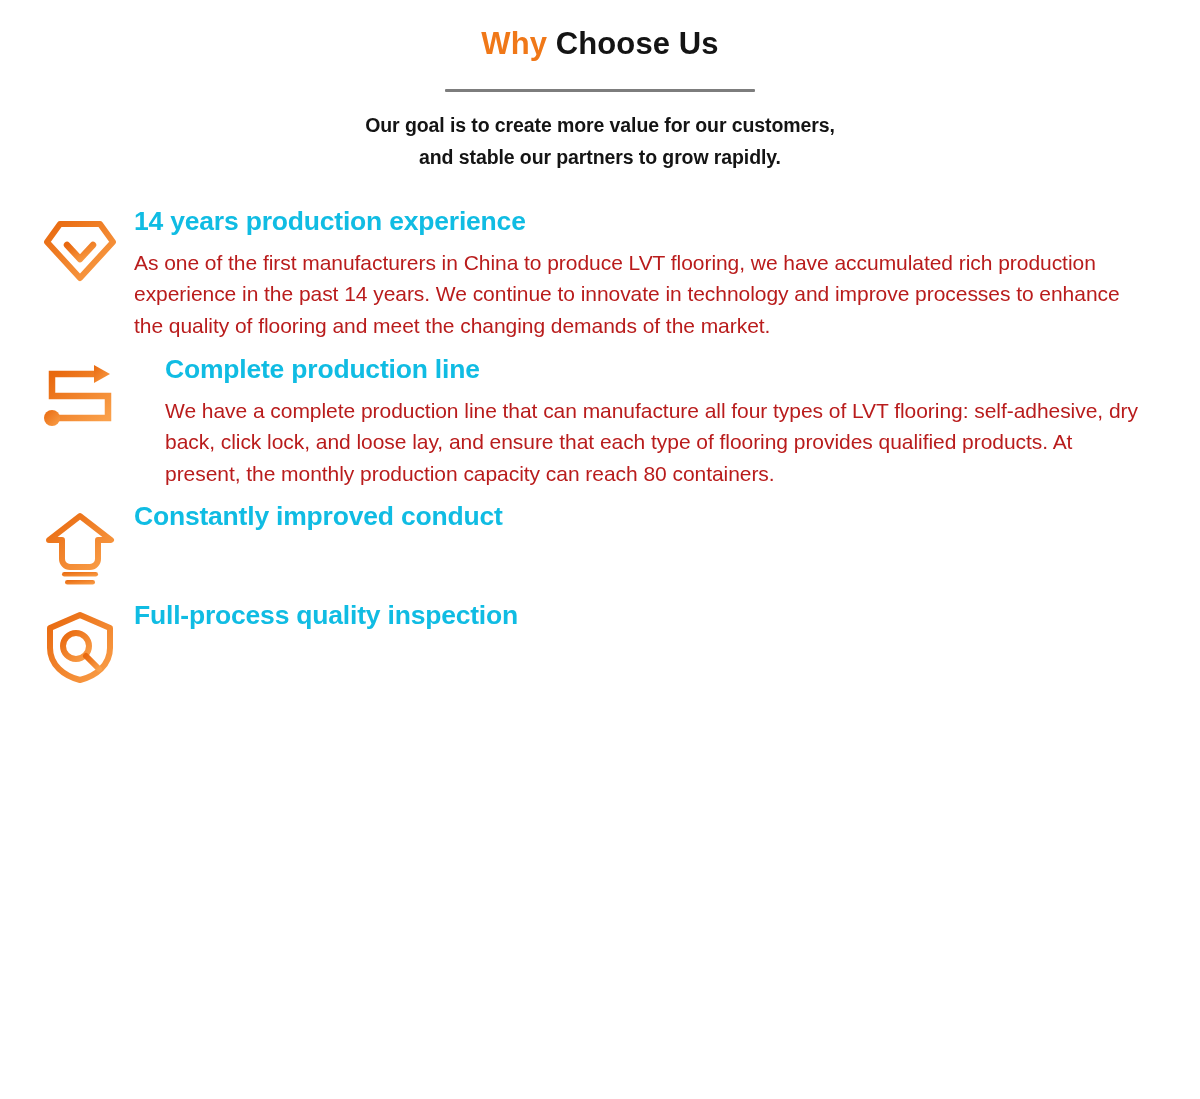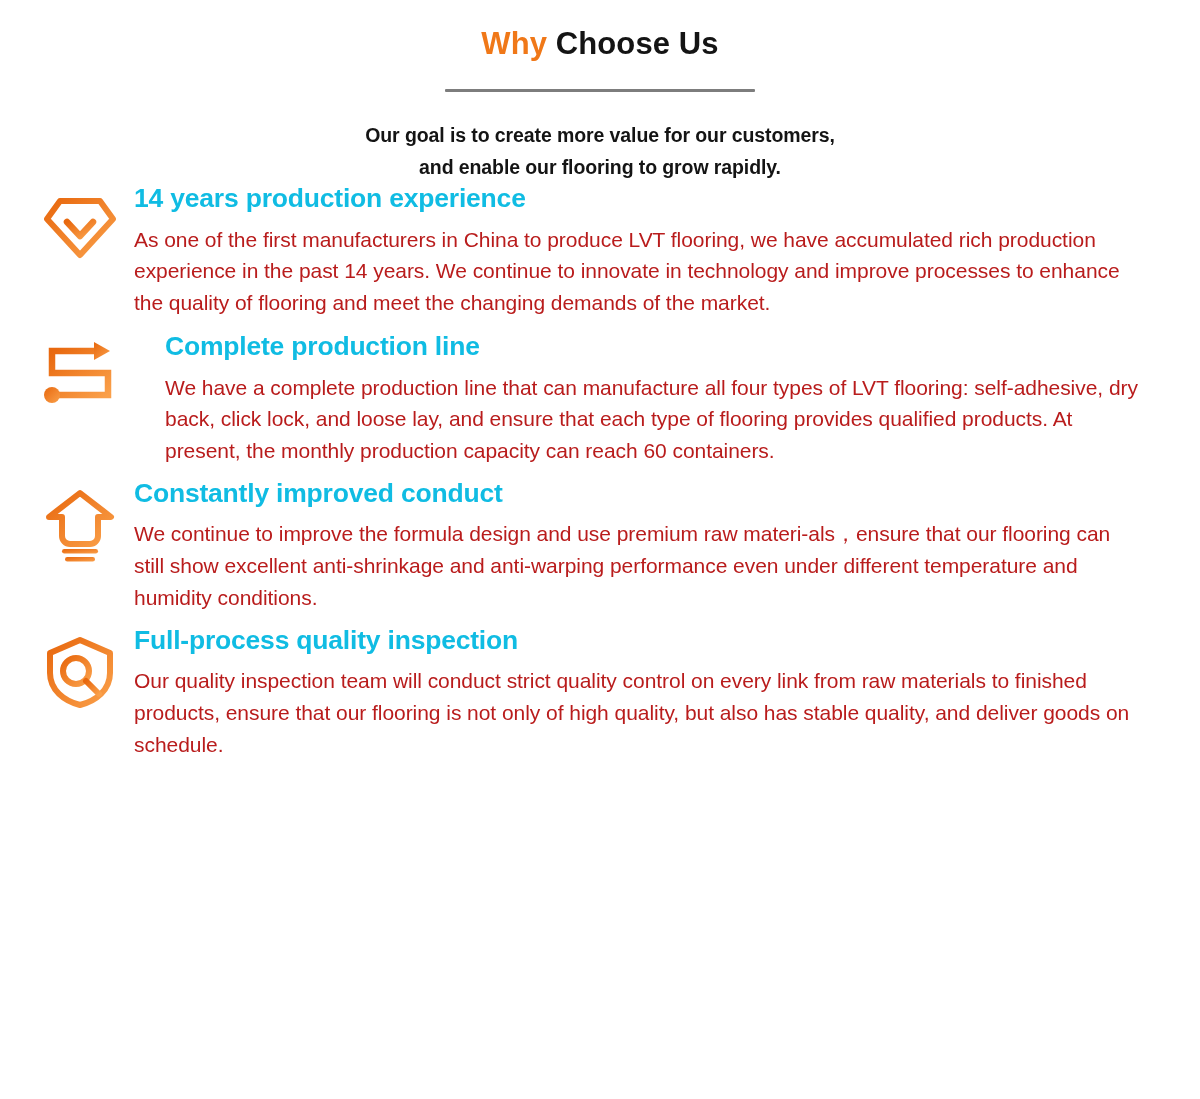--- a/index.html
+++ b/index.html
@@ -44,32 +44,33 @@
 
   .title-divider {
     width: 310px;
     height: 3px;
     background: #7d7d7d;
     margin: 28px auto 0 auto;
     border-radius: 1px;
   }
 
   .subtitle {
-    margin-top: 28px;
+    margin-top: 18px;
     font-size: 19.5px;
     font-weight: bold;
     color: #141414;
     line-height: 1.62;
     letter-spacing: -0.1px;
   }
 
   .subtitle-line { display: block; }
 
   
   .features {
+    margin-top: 33px;
     padding: 0 30px 0 26px;
   }
 
   .feature {
     display: flex;
     align-items: flex-start;
     margin-bottom: 6px;
   }
 
   .feature-icon {
@@ -114,21 +115,21 @@
 </head>
 <body>
 
 <div class="page">
 
   <div class="header">
     <h1 class="page-title"><span class="accent">Why</span> <span>Choose Us</span></h1>
     <div class="title-divider"></div>
     <div class="subtitle">
       <span class="subtitle-line">Our goal is to create more value for our customers,</span>
-      <span class="subtitle-line">and enable our flooring to grow rapidly.</span>
+      <span class="subtitle-line">and stable our partners to grow rapidly.</span>
     </div>
   </div>
 
   <div class="features">
 
     <div class="feature f1">
       <div class="feature-icon">
         <svg width="80" height="72" viewBox="0 0 80 72" fill="none" xmlns="http://www.w3.org/2000/svg" aria-hidden="true">
           <defs>
             <linearGradient id="grad1" x1="0" y1="0" x2="1" y2="1">
@@ -155,58 +156,56 @@
               <stop offset="100%" stop-color="#FAA04A"></stop>
             </linearGradient>
           </defs>
           <path d="M57 12 H12 V34 H68 V56 H16" stroke="url(#grad2)" stroke-width="6.5" stroke-linejoin="miter" stroke-linecap="butt" fill="none"></path>
           <path d="M54 3 L70 12 L54 21 Z" fill="url(#grad2)"></path>
           <circle cx="12" cy="56" r="8" fill="url(#grad2)"></circle>
         </svg>
       </div>
       <div class="feature-body">
         <div class="feature-title">Complete production line</div>
-        <div class="feature-text">We have a complete production line that can manufacture all four types of LVT flooring: self-adhesive, dry back, click lock, and loose lay, and ensure that each type of flooring provides qualified products. At present, the monthly production capacity can reach 60 containers.</div>
+        <div class="feature-text">We have a complete production line that can manufacture all four types of LVT flooring: self-adhesive, dry back, click lock, and loose lay, and ensure that each type of flooring provides qualified products. At present, the monthly production capacity can reach 80 containers.</div>
       </div>
     </div>
 
     <div class="feature f3">
       <div class="feature-icon">
         <svg width="80" height="80" viewBox="0 0 80 80" fill="none" xmlns="http://www.w3.org/2000/svg" aria-hidden="true">
           <defs>
             <linearGradient id="grad3" x1="0" y1="0" x2="1" y2="1">
               <stop offset="0%" stop-color="#E8680E"></stop>
               <stop offset="100%" stop-color="#FAA04A"></stop>
             </linearGradient>
           </defs>
           <path d="M40 7 L71 31 H58 V50 A8 8 0 0 1 50 58 H30 A8 8 0 0 1 22 50 V31 H9 Z" stroke="url(#grad3)" stroke-width="6" stroke-linejoin="round" stroke-linecap="round" fill="none"></path>
           <rect x="22" y="63" width="36" height="4.6" rx="2.3" fill="url(#grad3)"></rect>
           <rect x="25" y="71" width="30" height="4.6" rx="2.3" fill="url(#grad3)"></rect>
         </svg>
       </div>
       <div class="feature-body">
         <div class="feature-title">Constantly improved conduct</div>
-        <div class="feature-text">We continue to improve the formula design and use premium raw materi-als，ensure that our flooring can still show excellent anti-shrinkage and anti-warping performance even under different temperature and humidity conditions.</div>
       </div>
     </div>
 
     <div class="feature f4">
       <div class="feature-icon">
         <svg width="80" height="78" viewBox="0 0 80 78" fill="none" xmlns="http://www.w3.org/2000/svg" aria-hidden="true">
           <defs>
             <linearGradient id="grad4" x1="0" y1="0" x2="1" y2="1">
               <stop offset="0%" stop-color="#E8680E"></stop>
               <stop offset="100%" stop-color="#FAA04A"></stop>
             </linearGradient>
           </defs>
           <path d="M40 7 L70 20 V40 C70 57 56 68 40 72 C24 68 10 57 10 40 V20 Z" stroke="url(#grad4)" stroke-width="6" stroke-linejoin="round" stroke-linecap="round" fill="none"></path>
           <circle cx="36" cy="38" r="13" stroke="url(#grad4)" stroke-width="6" fill="none"></circle>
           <path d="M46 48 L59 61" stroke="url(#grad4)" stroke-width="6" stroke-linecap="round"></path>
         </svg>
       </div>
       <div class="feature-body">
         <div class="feature-title">Full-process quality inspection</div>
-        <div class="feature-text">Our quality inspection team will conduct strict quality control on every link from raw materials to finished products, ensure that our flooring is not only of high quality, but also has stable quality, and deliver goods on schedule.</div>
       </div>
     </div>
 
   </div>
 </div>
 
 </body></html>

